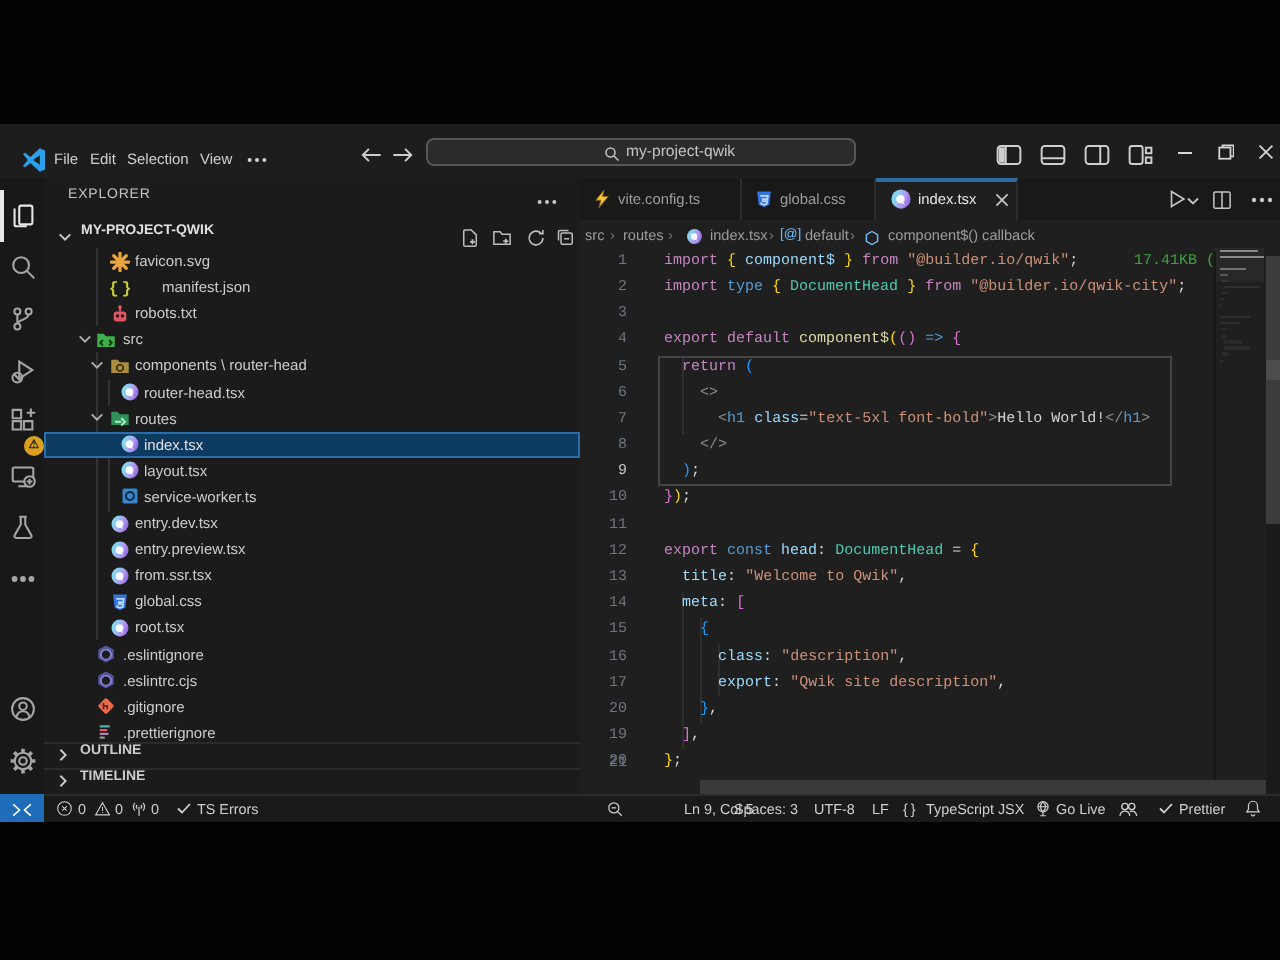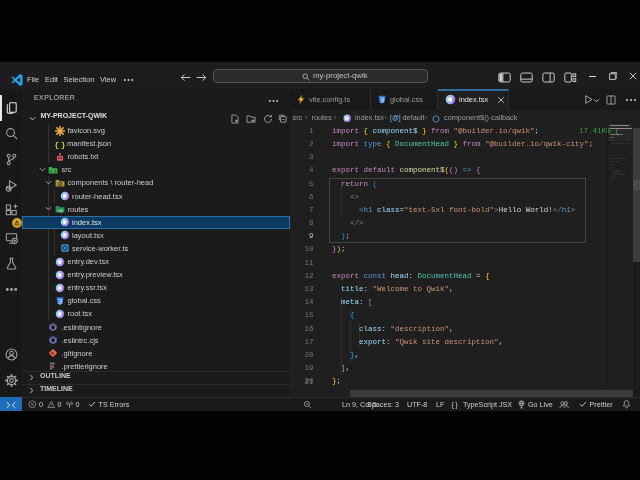--- a/index.html
+++ b/index.html
@@ -180,21 +180,21 @@
 <div class="ln" style="top:335.6px;color:#6e7681">17</div>
 <div class="cl" style="top:335.6px">      <span style="color:#9CDCFE">export</span><span style="color:#D4D4D4">:</span> <span style="color:#CE9178">"Qwik site description"</span><span style="color:#D4D4D4">,</span></div>
 <div class="ln" style="top:348.8px;color:#6e7681">20</div>
 <div class="cl" style="top:348.8px">    <span style="color:#179FFF">}</span><span style="color:#D4D4D4">,</span></div>
 <div class="ln" style="top:362.0px;color:#6e7681">19</div>
 <div class="cl" style="top:362.0px">  <span style="color:#DA70D6">]</span><span style="color:#D4D4D4">,</span></div>
 <div class="ln" style="top:375.1px;color:#6e7681">20</div>
 <div class="cl" style="top:375.1px"><span style="color:#ffd70b">}</span><span style="color:#D4D4D4">;</span></div>
 <div class="ln" style="top:376px;color:#6e7681">21</div>
     </div>
-<div class="abs" style="left:12px;top:-62px;width:612px;height:480px">
+<div class="abs" style="left:0;top:-62px;width:612px;height:480px">
       <div class="cl" style="top:124.9px;left:567px;color:#3da33d">17.41KB (</div>
     </div>
 
 <div class="abs" style="left:0;top:-62px;width:640px;height:480px">
       <div style="position:absolute;left:609.5px;top:124.6px;width:19.3px;height:1.3px;background:rgba(200,205,200,0.6)"></div>
 <div style="position:absolute;left:609.5px;top:127.6px;width:22.0px;height:1.3px;background:rgba(200,205,200,0.6)"></div>
 <div style="position:absolute;left:609.5px;top:133.8px;width:13.9px;height:1.3px;background:rgba(200,205,200,0.45)"></div>
 <div style="position:absolute;left:610.3px;top:136.8px;width:4.2px;height:1.3px;background:rgba(200,205,200,0.3)"></div>
 <div style="position:absolute;left:611.2px;top:139.8px;width:2.5px;height:1.3px;background:rgba(200,205,200,0.08)"></div>
 <div style="position:absolute;left:612.0px;top:142.9px;width:18.1px;height:1.3px;background:rgba(200,205,200,0.1)"></div>
@@ -310,21 +310,21 @@
 <div style="position:absolute;left:53.5px;top:215.5px;width:1px;height:40.0px;background:rgba(255,255,255,0.10)"></div>
 <svg style="position:absolute;left:54.5px;top:125.5px" width="10" height="10" viewBox="0 0 16 16">
         <g stroke="#e8a33d" stroke-width="2.6" stroke-linecap="round">
           <path d="M8 1v14M1 8h14M3 3l10 10M13 3L3 13"></path>
         </g>
       </svg>
 <div class="trow" style="left:67.5px;top:124.0px;color:#cccccc">favicon.svg</div>
 <svg style="position:absolute;left:54.5px;top:138.6px" width="10" height="10" viewBox="0 0 16 16">
         <text x="8" y="12" font-size="13" font-weight="bold" fill="#cbcb41" text-anchor="middle" font-family="Liberation Mono">{ }</text>
       </svg>
-<div class="trow" style="left:67px;top:137.1px;color:#cccccc">manifest.json</div>
+<div class="trow" style="left:81px;top:137.1px;color:#cccccc">manifest.json</div>
 <svg style="position:absolute;left:54.5px;top:151.7px" width="10" height="10" viewBox="0 0 16 16">
         <g fill="#e05561">
           <rect x="3" y="6" width="10" height="8" rx="2"></rect>
           <rect x="7.2" y="2" width="1.6" height="4"></rect>
           <circle cx="8" cy="2.5" r="1.5"></circle>
           <circle cx="6" cy="9.5" r="1.3" fill="#1b1b1b"></circle>
           <circle cx="10" cy="9.5" r="1.3" fill="#1b1b1b"></circle>
         </g>
       </svg>
 <div class="trow" style="left:67.5px;top:150.2px;color:#cccccc">robots.txt</div>
@@ -434,21 +434,21 @@
             <stop offset="0" stop-color="#82e4ee"></stop>
             <stop offset="0.42" stop-color="#8fc7ef"></stop>
             <stop offset="0.75" stop-color="#b393f2"></stop>
             <stop offset="1" stop-color="#9270e4"></stop>
           </linearGradient>
         </defs>
         <circle cx="8" cy="8" r="6.8" fill="url(#qg54.5287)"></circle>
         <circle cx="7.6" cy="8" r="3.1" fill="#fff" opacity="0.95"></circle>
         <path d="M9 9.5l2 3-3-2z" fill="#fff" opacity="0.9"></path>
       </svg>
-<div class="trow" style="left:67.5px;top:281.2px;color:#cccccc">entry.ssr.tsx</div>
+<div class="trow" style="left:67.5px;top:281.2px;color:#cccccc">from.ssr.tsx</div>
 <svg style="position:absolute;left:54.5px;top:295.8px" width="10" height="10" viewBox="0 0 16 16">
         <path d="M2.5 2h11l-1.2 10.5L8 14.5l-4.3-2z" fill="#3273dd"></path>
         <path d="M5 5.5h6l-.3 2.6H7l.2 1.6h3.3l-.3 2.2-2.2.8-2.2-.8-.1-1.2" fill="none" stroke="#b9d7fa" stroke-width="1.4"></path>
       </svg>
 <div class="trow" style="left:67.5px;top:294.3px;color:#cccccc">global.css</div>
 <svg style="position:absolute;left:54.5px;top:308.9px" width="10" height="10" viewBox="0 0 16 16">
         <defs>
           <linearGradient id="qg54.5313" x1="0" y1="0" x2="1" y2="0.4">
             <stop offset="0" stop-color="#82e4ee"></stop>
             <stop offset="0.42" stop-color="#8fc7ef"></stop>

